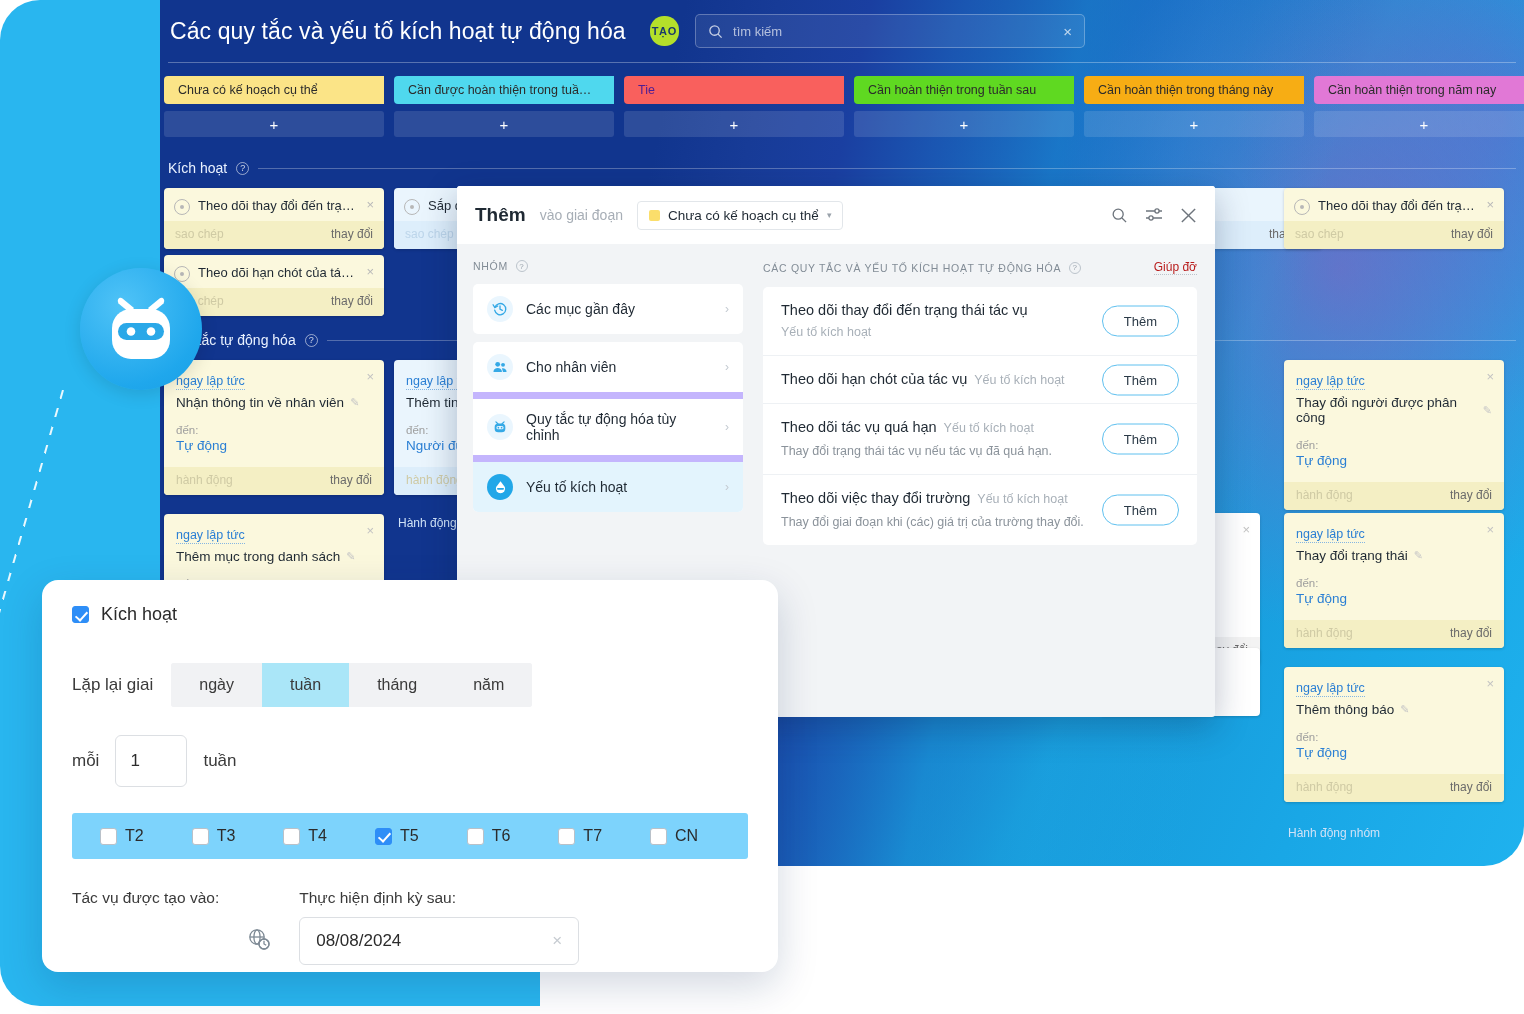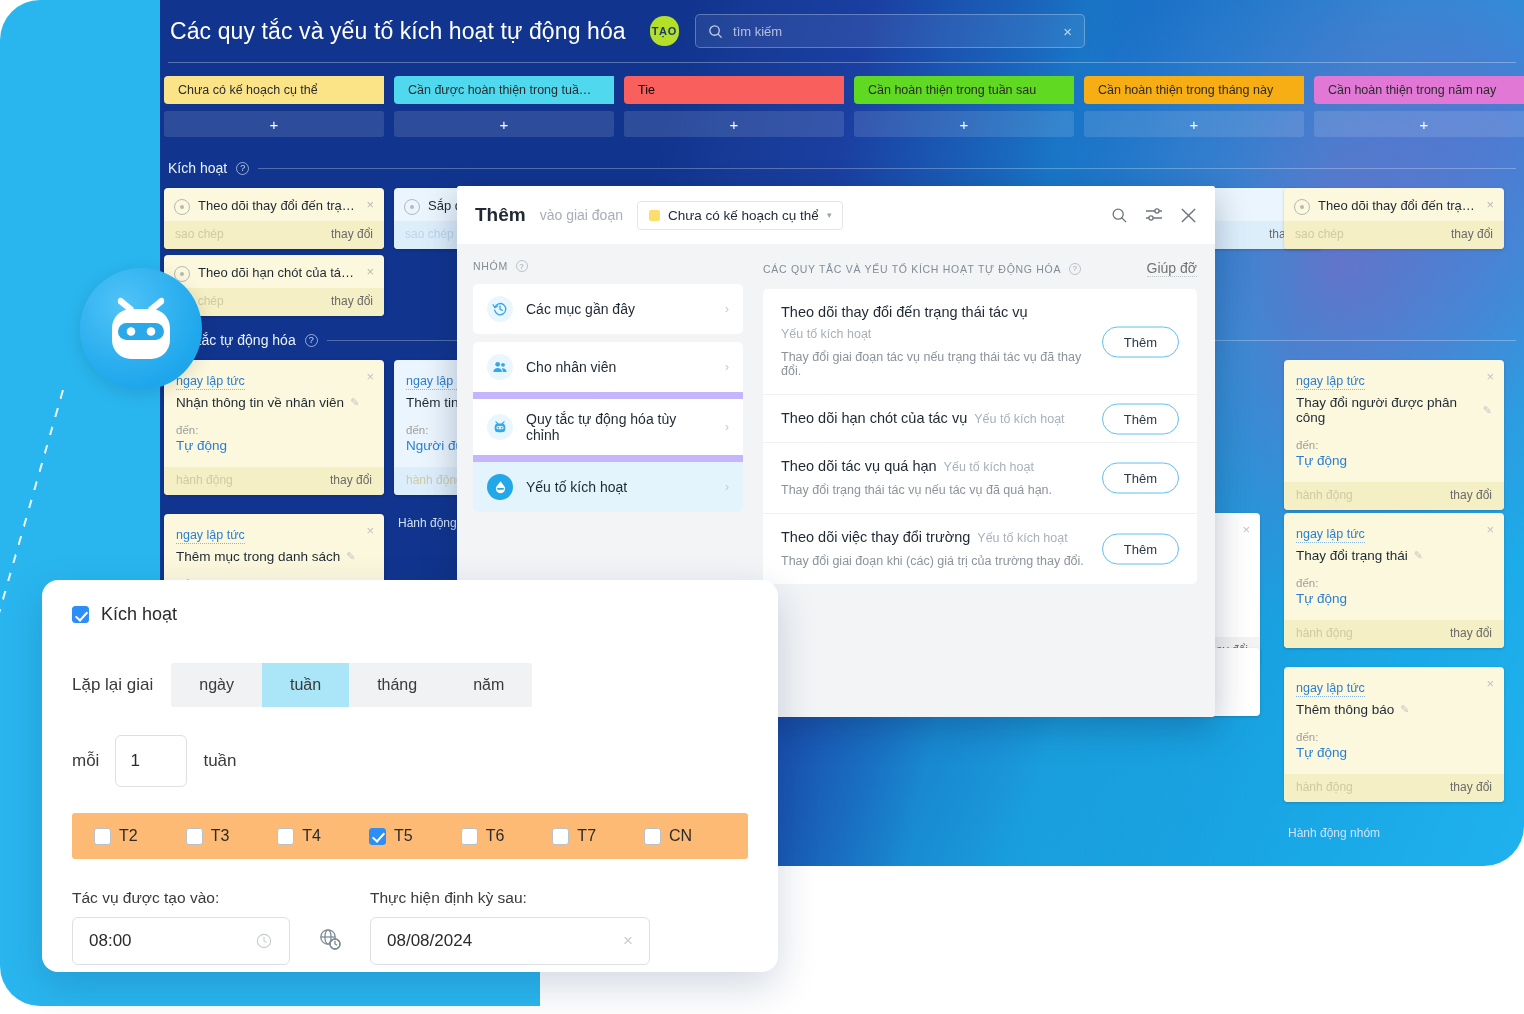--- a/index.html
+++ b/index.html
@@ -272,21 +272,21 @@
   .col-cap {
     display: flex; align-items: center; gap: 8px;
     font-size: 10.5px; letter-spacing: .7px; color: #828c96;
     text-transform: uppercase; margin-bottom: 12px;
   }
   .qmark-g {
     width: 12px; height: 12px; border-radius: 50%;
     border: 1px solid #bcc4cc; color: #9aa3ac; font-size: 8px;
     display: flex; align-items: center; justify-content: center;
   }
-  .help-link { margin-left: auto; font-size: 14px; color: #737373; border-bottom: 1px dotted #bcc4cc; cursor: pointer; text-transform: none; letter-spacing: 0; }
+  .help-link { margin-left: auto; font-size: 12px; color: #b91c1c; border-bottom: 1px dotted #bcc4cc; cursor: pointer; text-transform: none; letter-spacing: 0; }
 
   .grp { background: #fff; border-radius: 5px; margin-bottom: 8px; overflow: hidden; }
   .grp-item {
     display: flex; align-items: center; gap: 13px;
     padding: 12px 14px; cursor: pointer;
     font-size: 14px; color: #1f2933;
   }
   .grp-item + .grp-item { border-top: 7px solid #c4b5fd; }
   .grp-item.active { background: #e3f4fd; }
   .gico {
@@ -347,22 +347,22 @@
 
   .r-row3 { display: flex; align-items: center; gap: 16px; margin-top: 28px; }
   .num-input {
     width: 72px; height: 52px;
     border: 1px solid #dcdfe3; border-radius: 6px;
     font-size: 17px; color: #2b2b2b; padding: 0 14px;
     font-family: "Liberation Sans", sans-serif; outline: none;
   }
 
   .days {
-    margin-top: 26px; background: #fdba74; border-radius: 3px;
-    display: flex; align-items: center; padding: 14px 22px; gap: 48px;
+    margin-top: 26px; background: #7dd3fc; border-radius: 3px;
+    display: flex; align-items: center; padding: 14px 28px; gap: 48px;
   }
   .day { display: flex; align-items: center; gap: 8px; font-size: 16px; color: #2b2b2b; cursor: pointer; }
 
   .r-row4 { display: flex; gap: 28px; margin-top: 30px; }
   .f-label { font-size: 15.5px; color: #3a3a3a; margin-bottom: 10px; }
   .f-input {
     height: 48px; border: 1px solid #dcdfe3; border-radius: 6px;
     display: flex; align-items: center; padding: 0 16px;
     font-size: 17px; color: #2b2b2b; background: #fff;
   }
@@ -403,21 +403,21 @@
       <div class="stages">
         <div class="stage-col">
           <div class="stage-chip" style="--chip:#fbe487;background:#fbe487">Chưa có kế hoạch cụ thể</div>
           <div class="stage-add">+</div>
         </div>
         <div class="stage-col">
           <div class="stage-chip" style="--chip:#4fd8ee;background:#4fd8ee">Cần được hoàn thiện trong tuần n...</div>
           <div class="stage-add">+</div>
         </div>
         <div class="stage-col">
-          <div class="stage-chip" style="--chip:#f9605d;background:#f9605d;color:#000000">Tie</div>
+          <div class="stage-chip" style="--chip:#f9605d;background:#f9605d;color:#4c1d95">Tie</div>
           <div class="stage-add">+</div>
         </div>
         <div class="stage-col">
           <div class="stage-chip" style="--chip:#5fd921;background:#5fd921">Cần hoàn thiện trong tuần sau</div>
           <div class="stage-add">+</div>
         </div>
         <div class="stage-col">
           <div class="stage-chip" style="--chip:#f7ad14;background:#f7ad14">Cần hoàn thiện trong tháng này</div>
           <div class="stage-add">+</div>
         </div>
@@ -733,21 +733,20 @@
           <span class="qmark-g">?</span>
           <span class="help-link">Giúp đỡ</span>
         </div>
 
         <div class="rules">
           <div class="rule-row">
             <div class="rule-head">
               <span class="rule-name">Theo dõi thay đổi đến trạng thái tác vụ</span>
               <span class="rule-kind">Yếu tố kích hoạt</span>
             </div>
-            <div class="rule-desc">Thay đổi giai đoạn tác vụ nếu trạng thái tác vụ đã thay đổi.</div>
             <button class="btn-add-rule">Thêm</button>
           </div>
 
           <div class="rule-row">
             <div class="rule-head">
               <span class="rule-name">Theo dõi hạn chót của tác vụ</span>
               <span class="rule-kind">Yếu tố kích hoạt</span>
             </div>
             <button class="btn-add-rule">Thêm</button>
           </div>
@@ -823,29 +822,20 @@
       </span>
       <span class="day">
         <span class="cb"></span>
         <span>CN</span>
       </span>
     </div>
 
     <div class="r-row4">
       <div>
         <div class="f-label">Tác vụ được tạo vào:</div>
-        <div class="f-input" style="width:218px">
-          <span class="val">08:00</span>
-          <span class="f-icon">
-            <svg class="svgi" width="18" height="18" viewBox="0 0 20 20" fill="none" stroke="currentColor" stroke-width="1.2">
-              <circle cx="10" cy="10" r="7.4"></circle>
-                <polyline points="10,5.6 10,10 13,11.8"></polyline>
-            </svg>
-          </span>
-        </div>
       </div>
 
       <div class="globe-clock">
         <svg class="svgi" width="24" height="24" viewBox="0 0 24 24" fill="none" stroke="currentColor" stroke-width="1.3">
           <circle cx="10" cy="10" r="7.2"></circle>
           <ellipse cx="10" cy="10" rx="3.1" ry="7.2"></ellipse>
           <line x1="2.9" y1="10" x2="17.1" y2="10"></line>
           <circle cx="17" cy="17" r="5" fill="#ffffff"></circle>
           <circle cx="17" cy="17" r="5"></circle>
           <polyline points="17,13.8 17,17 19.2,18.3"></polyline>

